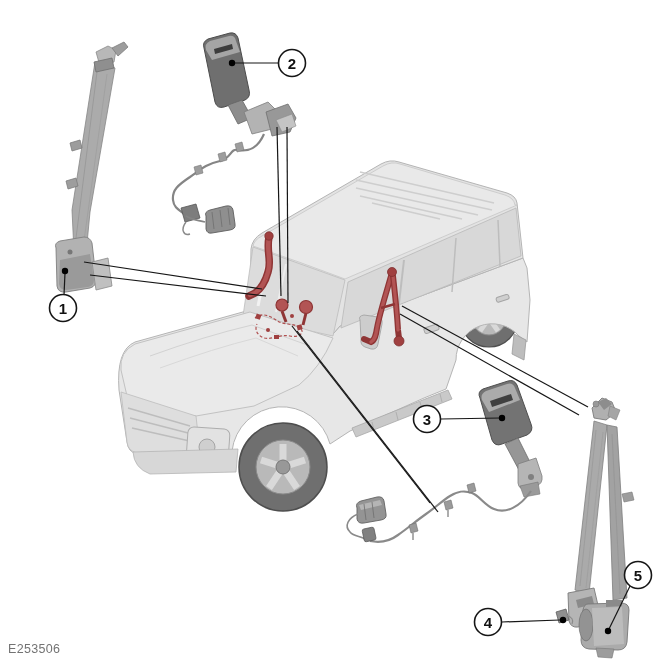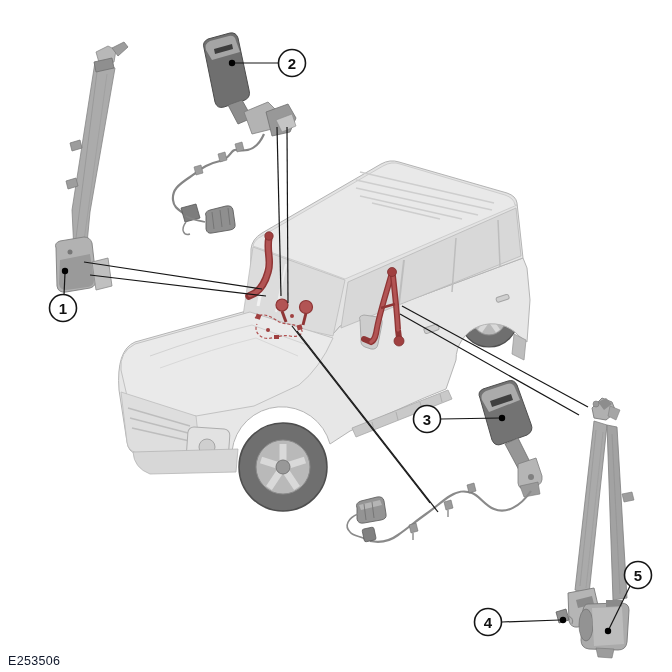--- a/index.html
+++ b/index.html
@@ -3,22 +3,22 @@
 <meta charset="utf-8">
 <style>
   html,body{margin:0;padding:0;background:#ffffff;}
   .stage{position:relative;width:672px;height:672px;background:#ffffff;overflow:hidden;
          font-family:"Liberation Sans",sans-serif;}
   svg{position:absolute;left:0;top:0;}
   .leader{stroke:#161616;stroke-width:1.2;fill:none;}
   .callout-circle{fill:#ffffff;stroke:#161616;stroke-width:1.6;}
   .callout-num{font:700 15px "Liberation Sans",sans-serif;fill:#111;text-anchor:middle;}
   .dot{fill:#000;}
-  .figure-code{position:absolute;left:8px;bottom:4px;font:12.5px "Liberation Sans",sans-serif;
-               color:#0f172a;letter-spacing:.3px;}
+  .figure-code{position:absolute;left:8px;bottom:16px;font:12.5px "Liberation Sans",sans-serif;
+               color:#737373;letter-spacing:.3px;}
 </style>
 </head>
 <body>
 
 <div class="stage">
 <svg width="672" height="672" viewBox="0 0 672 672">
 
   <g>
 
     <g>

